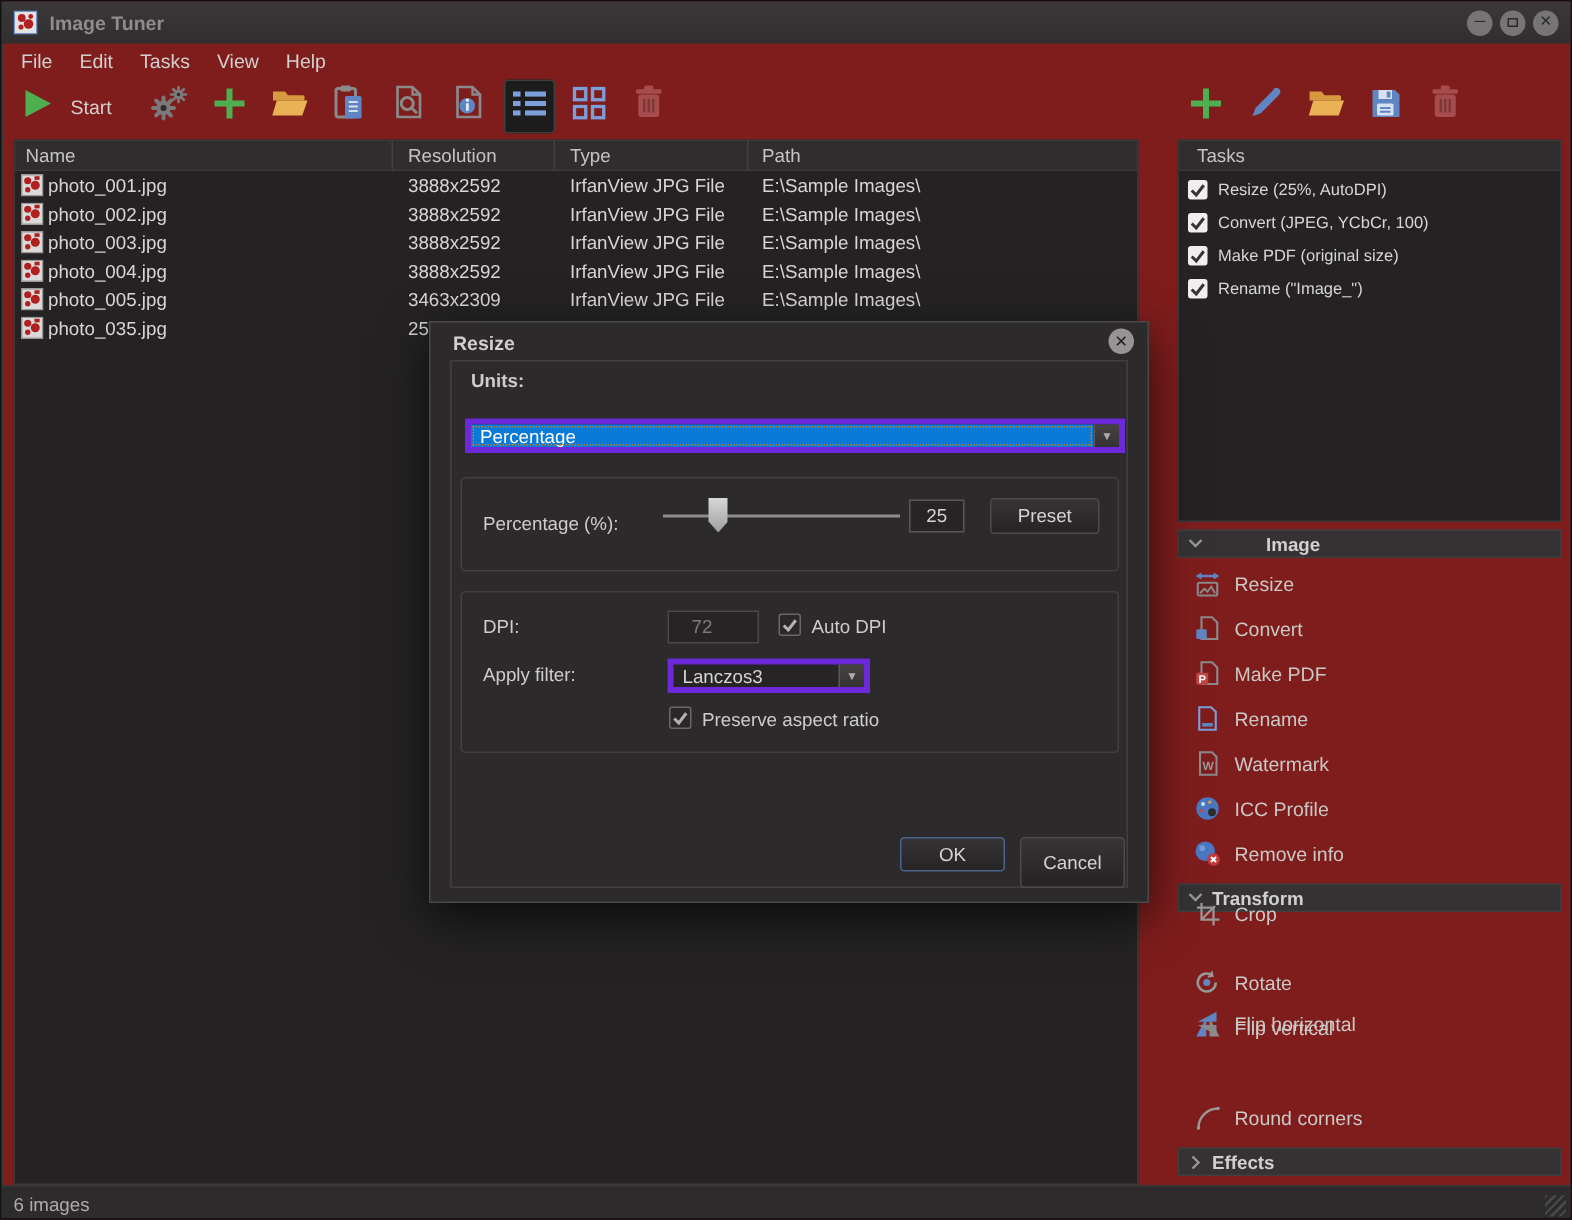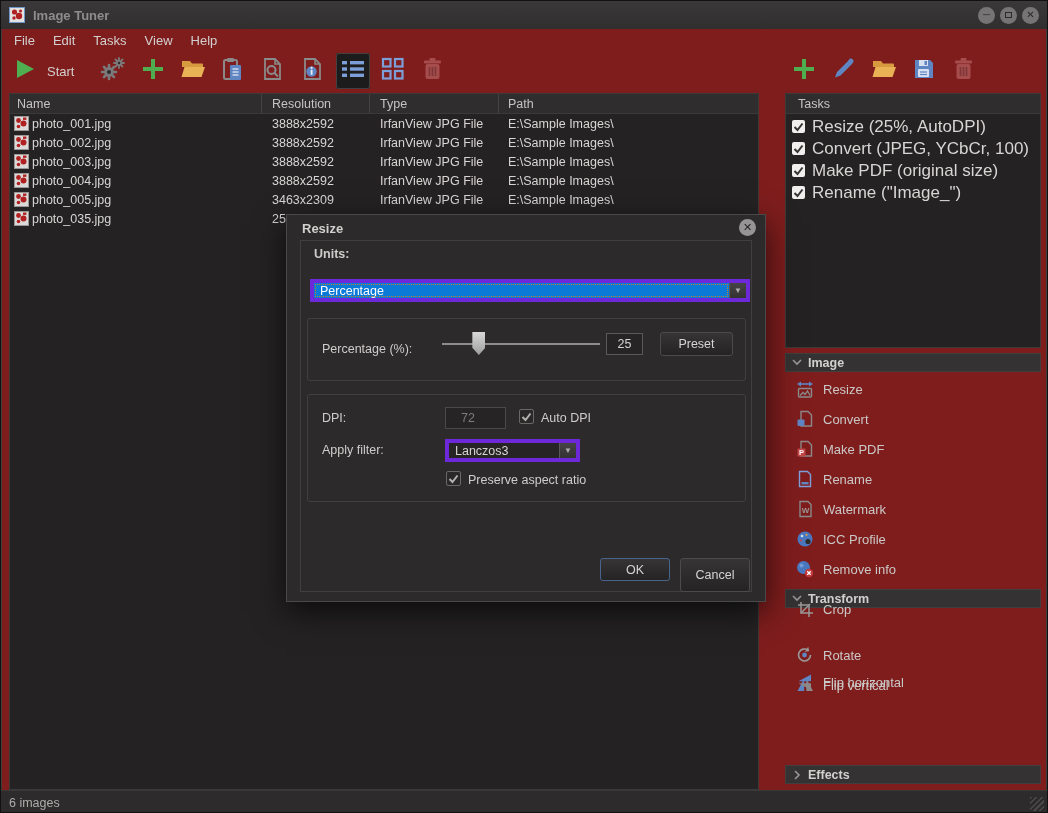--- a/index.html
+++ b/index.html
@@ -38,21 +38,21 @@
   .fl-row .cell{overflow:hidden;white-space:nowrap;}
   .c-name{width:252px;display:flex;align-items:center;padding-left:4px;}
   .c-name .fname{margin-left:2px;}
   .c-res{width:108px;padding-left:10px;}
   .c-type{width:129px;padding-left:10px;}
   .c-path{flex:1;padding-left:9px;}
   .file-icon{width:16px;height:16px;display:inline-flex;}
   .taskspane{position:absolute;left:784px;top:92px;width:256px;height:255px;background:#242223;border:1px solid #3b393a;}
   .tasks-header{height:20px;background:#2f2d2e;border-bottom:1px solid #3b393a;display:flex;align-items:center;
                 padding-left:12px;font-size:12.5px;color:#c6c4c2;}
-  .task-item{display:flex;align-items:center;height:19px;margin-top:3px;padding-left:6px;font-size:17px;}
+  .task-item{display:flex;align-items:center;height:19px;margin-top:3px;padding-left:6px;font-size:11px;}
   .task-check{width:13px;height:13px;background:#f0efee;border-radius:2px;display:flex;align-items:center;justify-content:center;margin-right:7px;flex:none;}
   
   .section-header{position:absolute;left:784px;width:256px;height:19px;background:#343233;border:1px solid #403e3f;
                   display:flex;align-items:center;font-size:12.5px;font-weight:bold;color:#d2d0ce;}
   .section-header .chev{width:22px;display:flex;justify-content:center;color:#9a9897;}
   .side-item{position:absolute;left:784px;width:256px;height:30px;display:flex;align-items:center;font-size:13px;color:#cac8c6;}
   .side-item .sicon{width:18px;height:18px;margin-left:11px;margin-right:9px;display:inline-flex;align-items:center;justify-content:center;flex:none;}
   
   .statusbar{position:absolute;left:0;top:789px;width:100%;height:24px;background:#2d2b2c;border-top:1px solid #3a3839;
              display:flex;align-items:center;padding-left:8px;font-size:12.5px;color:#aeacaa;}
@@ -422,21 +422,21 @@
     <span class="task-check">
       <svg width="11" height="10">
               <path d="M1.5 5 L4.5 8 L9.5 1.5" fill="none" stroke="#353334" stroke-width="2"></path>
             </svg>
     </span>
     <span>Rename ("Image_")</span>
   </div>
 </div>
   </div>
 
-  <div class="section-header" style="top:352px;">
+  <div class="section-header" style="top:352px;gap:36px;">
     <span class="chev">
         <svg width="10" height="7">
           <path d="M1 1 L5 5 L9 1" fill="none" stroke="#9a9897" stroke-width="1.6"></path>
         </svg>
       </span>
     <span>Image</span>
   </div>
 
   <div class="side-item" style="top:373px;">
     <span class="sicon">
@@ -556,20 +556,30 @@
     <span>Flip vertical</span>
   </div>
   <div class="side-item" style="top:666px;">
     <span class="sicon">
         <svg width="16" height="17">
       <path d="M1.5 7.2 L14 7.2 L14 0.5 Z" fill="#5f85c2"></path>
       <path d="M1.5 9.3 L14 9.3 L14 16 Z" fill="#8b898a"></path>
     </svg>
       </span>
     <span>Flip horizontal</span>
+  </div>
+  <div class="side-item" style="top:729px;">
+    <span class="sicon">
+        <svg width="17" height="17">
+      <path d="M2 15 A13 13 0 0 1 15 2" fill="none" stroke="#9a9897" stroke-width="1.6"></path>
+      <circle cx="2" cy="15" r="1.2" fill="#9a9897"></circle>
+          <circle cx="15" cy="2" r="1.2" fill="#9a9897"></circle>
+    </svg>
+      </span>
+    <span>Round corners</span>
   </div>
 
   <div class="section-header" style="top:764px;">
     <span class="chev">
         <svg width="7" height="10">
           <path d="M1 1 L5 5 L1 9" fill="none" stroke="#9a9897" stroke-width="1.6"></path>
         </svg>
       </span>
     <span>Effects</span>
   </div>

